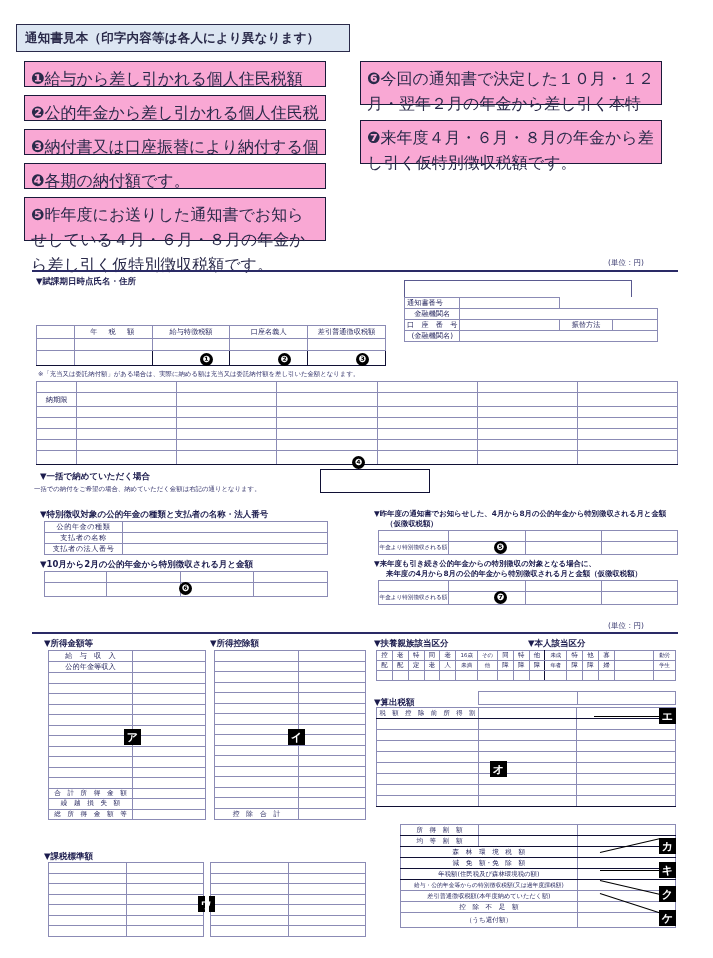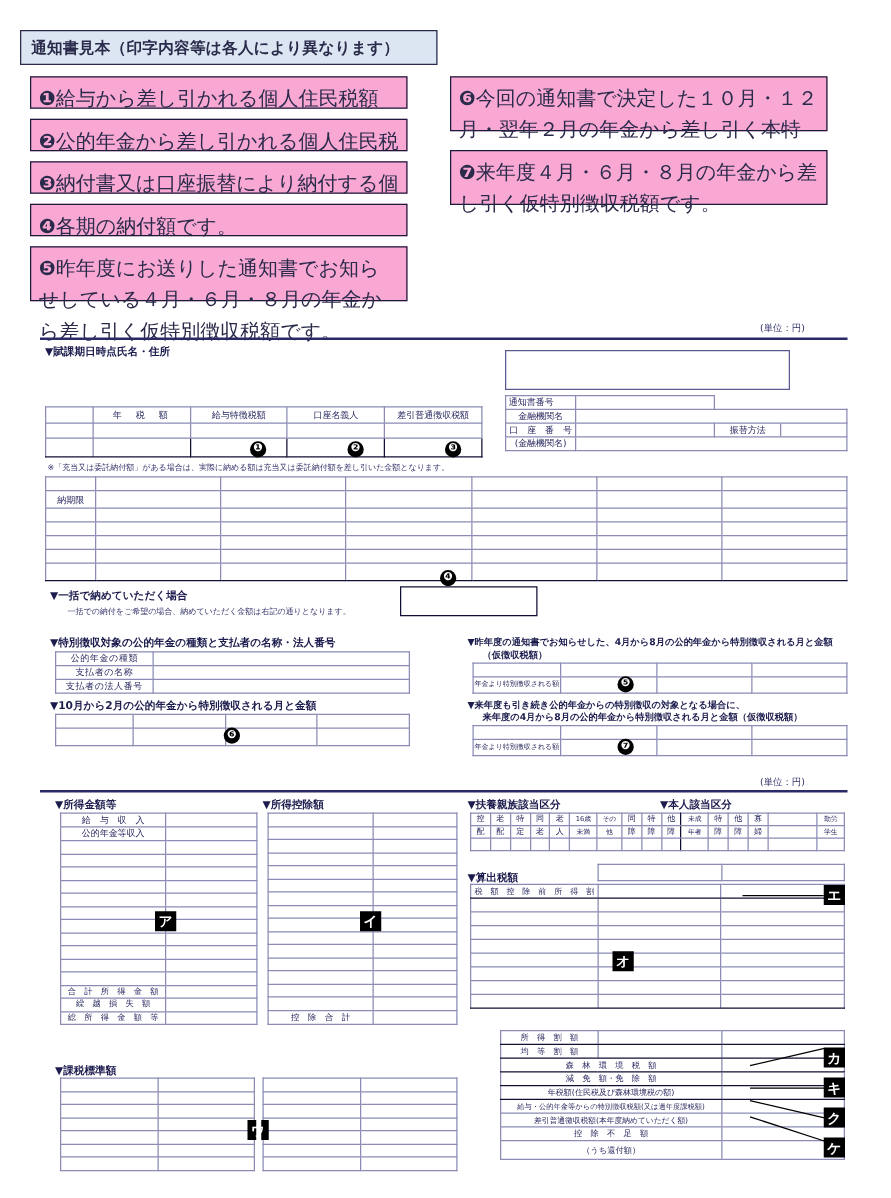--- a/index.html
+++ b/index.html
@@ -104,21 +104,21 @@
     <span class="num">❼</span><span>来年度４月・６月・８月の年金から差し引く仮特別徴収税額です。</span>
   </div>
 
   <div class="unit" style="left:608px; top:258px;">(単位：円)</div>
   <div class="hrule" style="left:32px; top:270px; width:646px; height:2px;"></div>
 
   <div class="sec-label" style="left:36px; top:276px;">▼賦課期日時点氏名・住所</div>
 
   <div class="plainbox" style="left:404px; top:280px; width:228px; height:32px;"></div>
 
-  <table class="tbl" style="left:404px; top:316px; width:274px;">
+  <table class="tbl" style="left:404px; top:297px; width:254px;">
     <tbody>
         <tr>
       <td style="width:56px; height:11px; text-align:justify; padding:0 2px;">通知書番号</td>
       <td style="width:112px;"></td>
       <td style="width:106px; border:none;"></td>
     </tr>
     <tr>
       <td style="height:11px;">金融機関名</td>
       <td colspan="2"></td>
     </tr>
@@ -237,21 +237,21 @@
       <td></td>
           <td></td>
       <td></td>
           <td></td>
     </tr>
   </tbody>
     </table>
   <div class="cnum" style="left:352px; top:456px;">❹</div>
 
   <div class="sec-label" style="left:40px; top:471px;">▼一括で納めていただく場合</div>
-  <div class="note" style="left:54px; top:485px;">一括での納付をご希望の場合、納めていただく金額は右記の通りとなります。</div>
+  <div class="note" style="left:34px; top:485px;">一括での納付をご希望の場合、納めていただく金額は右記の通りとなります。</div>
   <div class="boxwrap" style="left:320px; top:469px; width:110px; height:24px;"></div>
 
   <div class="sec-label" style="left:40px; top:509px;">▼特別徴収対象の公的年金の種類と支払者の名称・法人番号</div>
   <table class="tbl" style="left:44px; top:521px; width:284px;">
     <tbody>
         <tr>
       <td class="lbl-tight" style="width:78px; height:11px;">公的年金の種類</td>
       <td></td>
     </tr>
     <tr>

